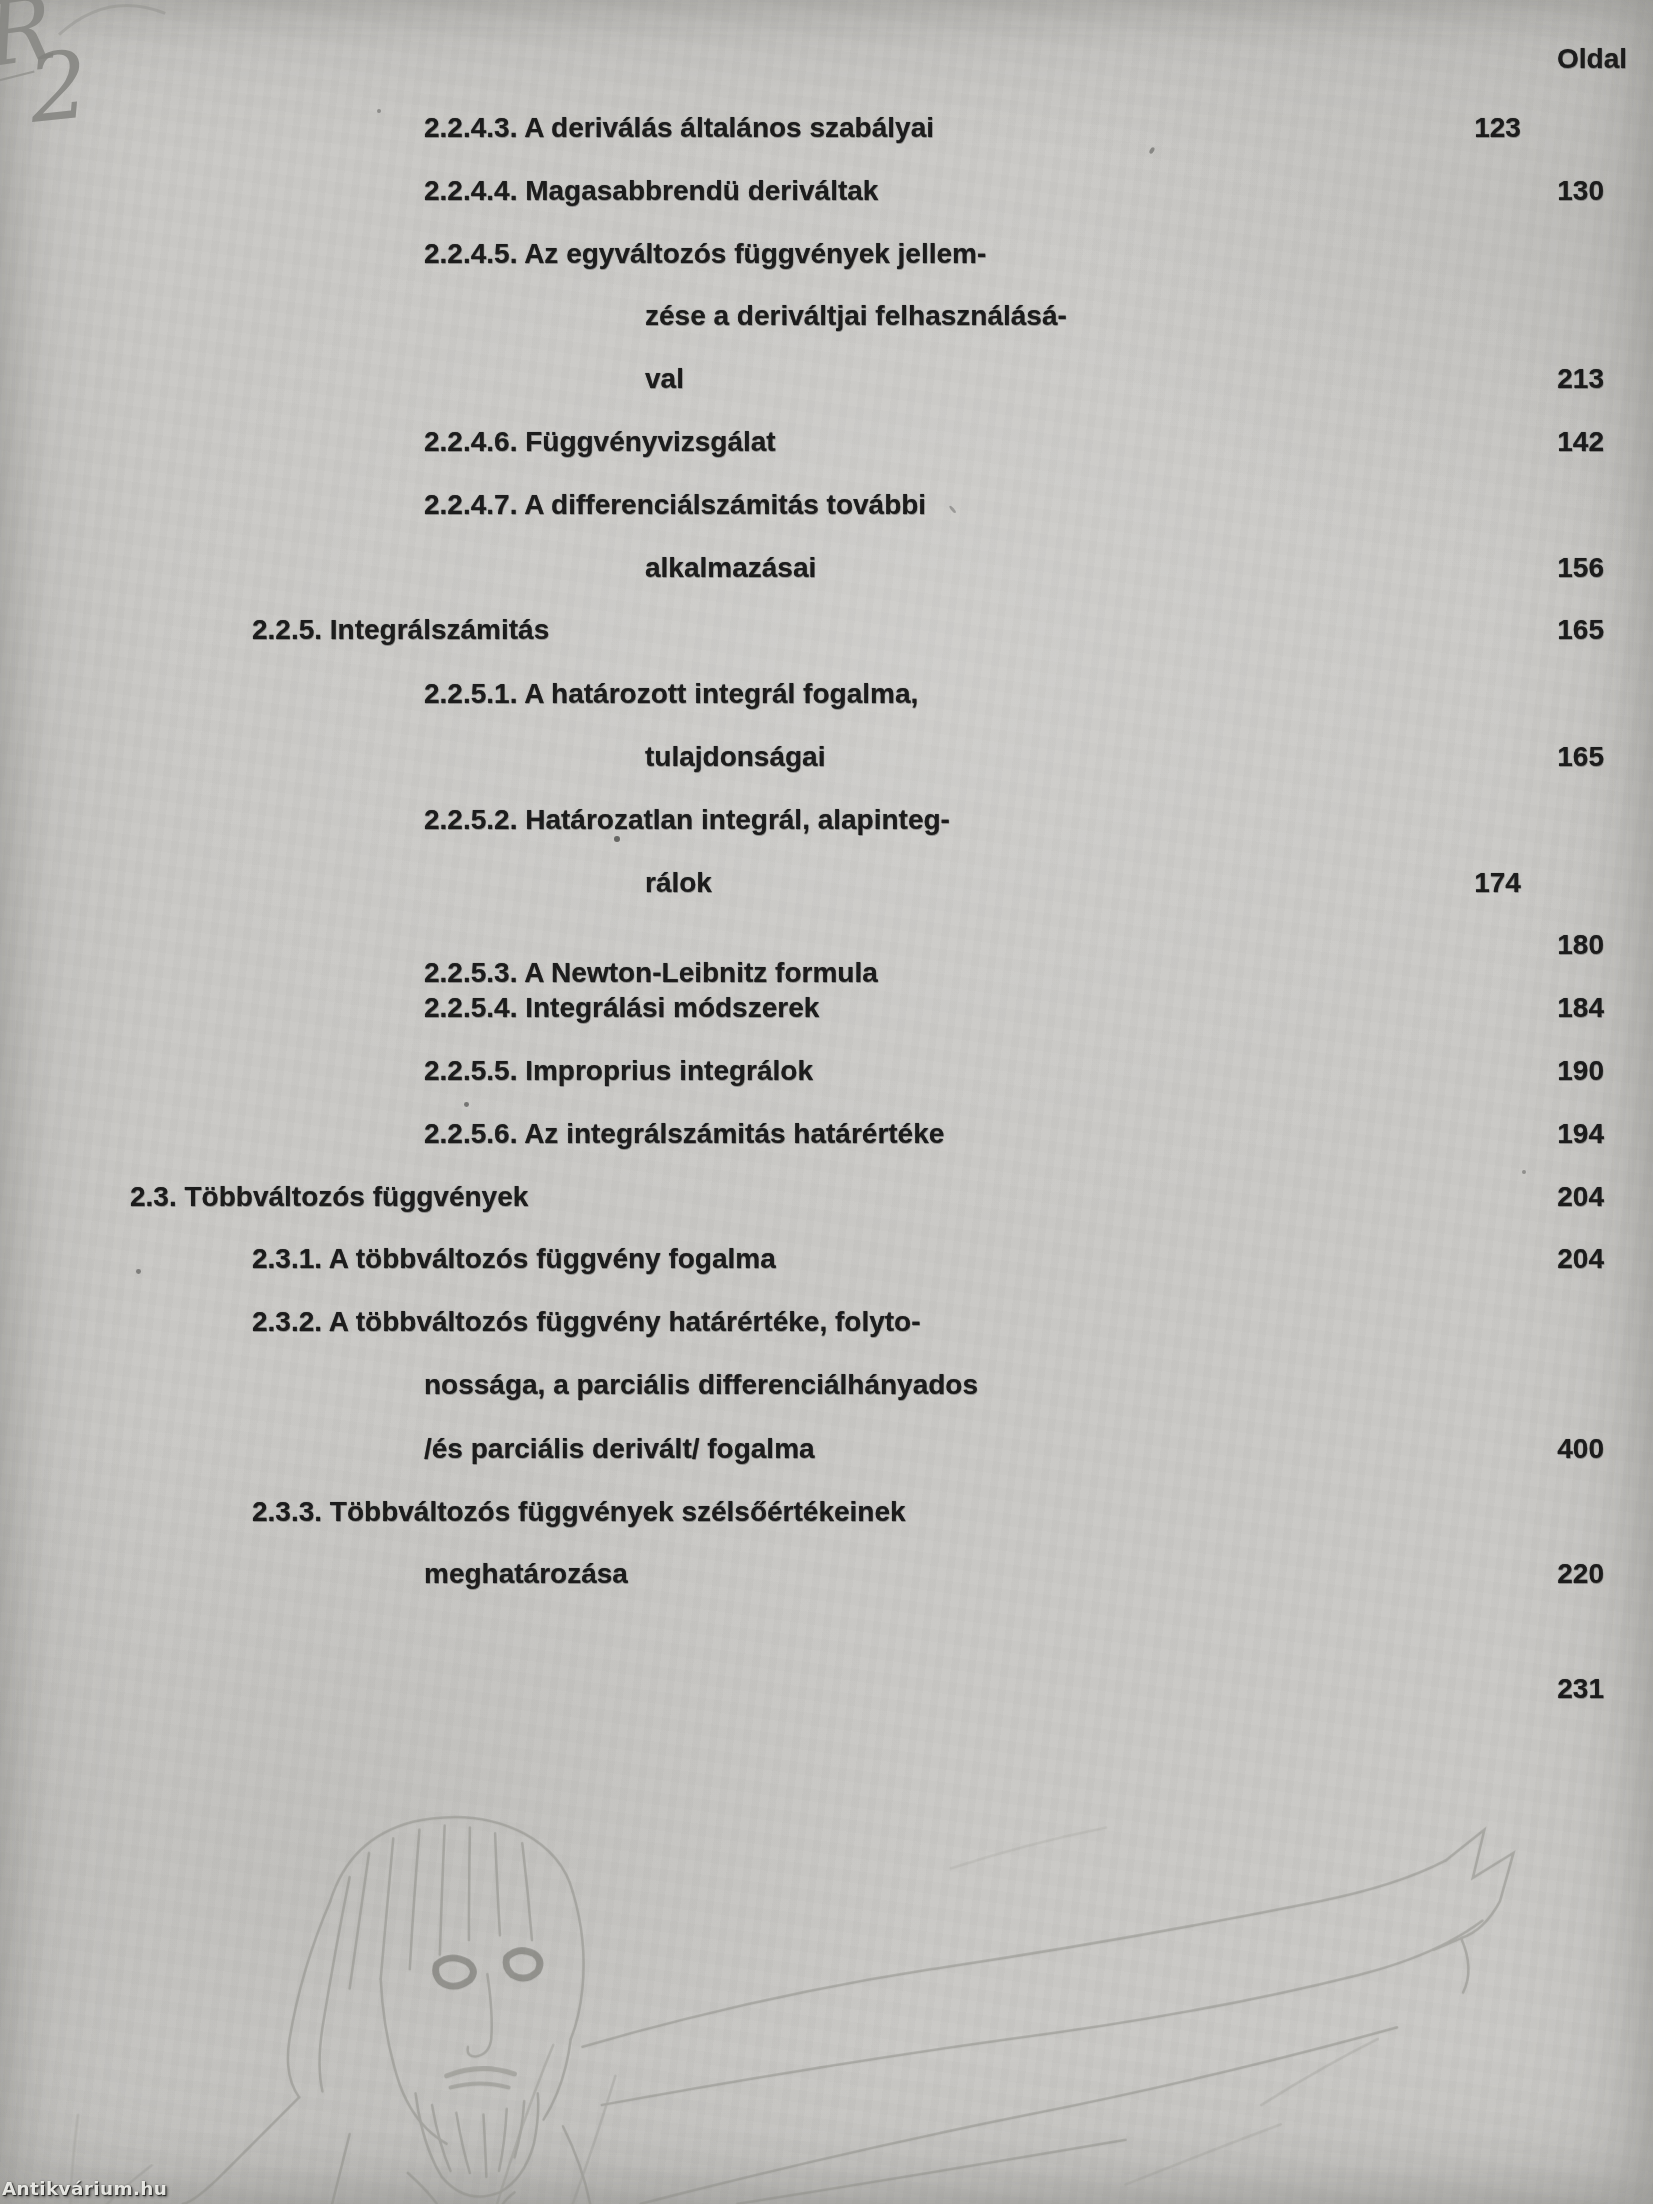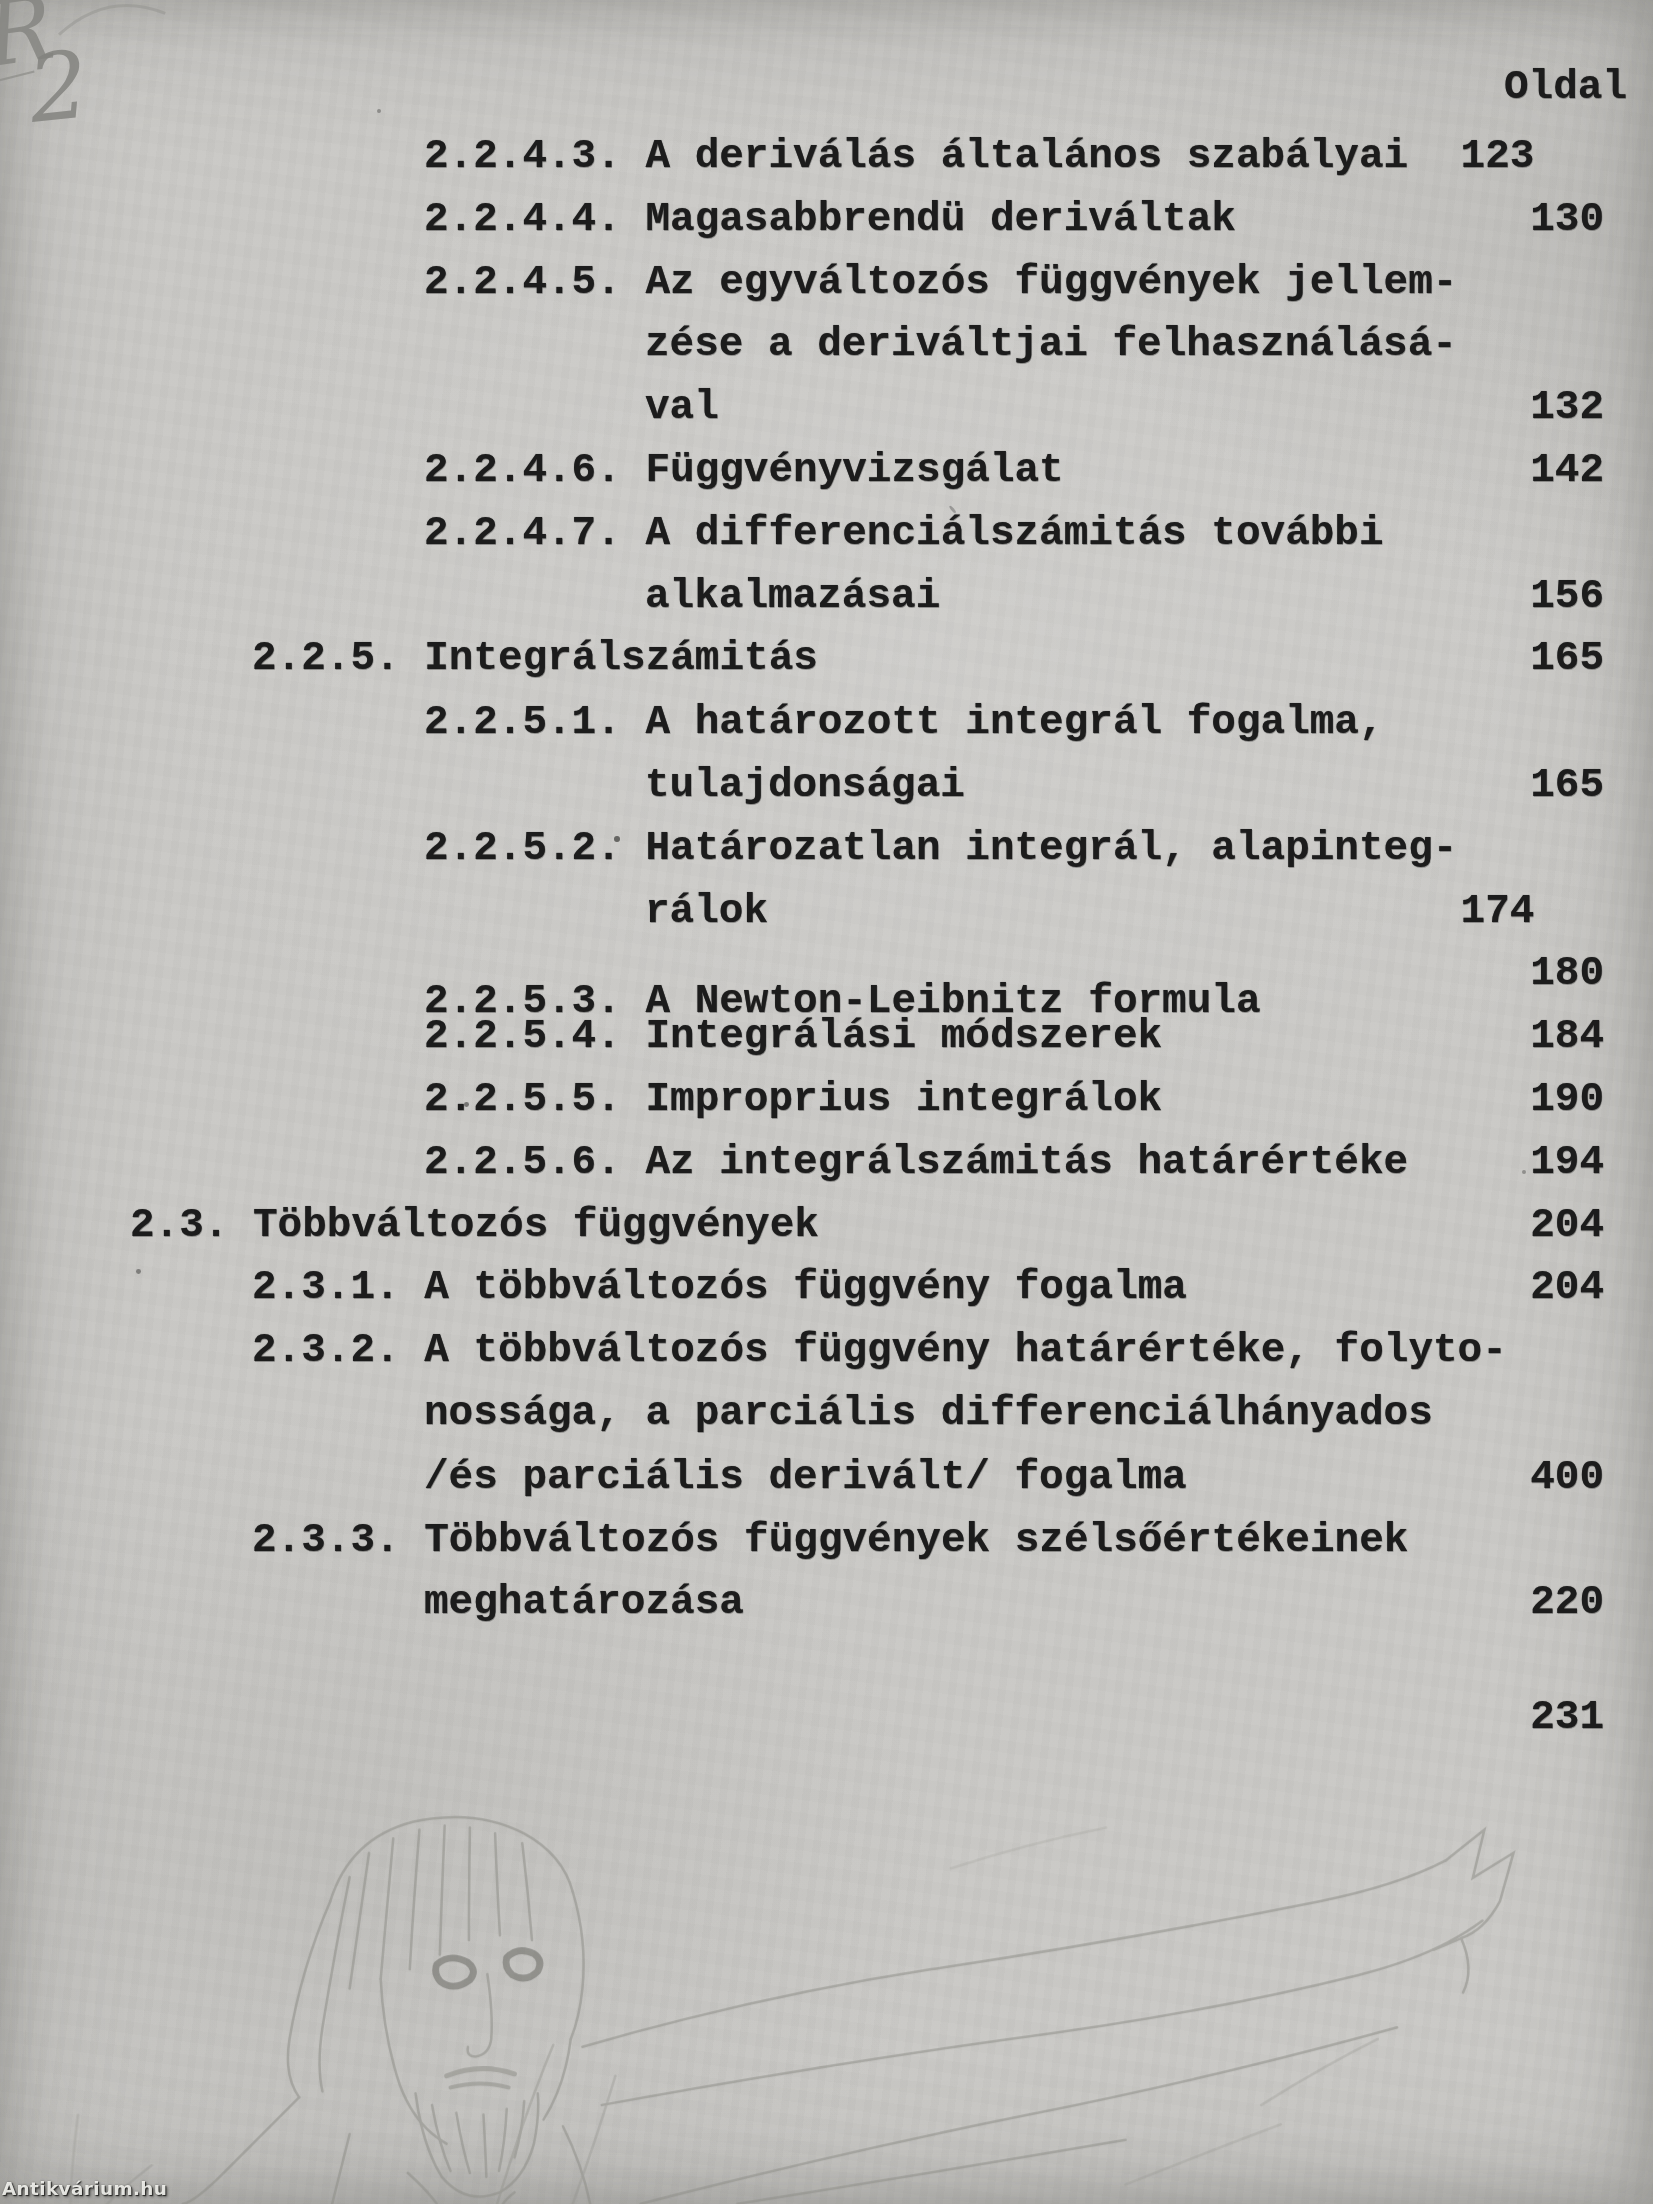--- a/index.html
+++ b/index.html
@@ -12,25 +12,24 @@
       radial-gradient(ellipse 679px 485px at 95% 10%, rgba(120,120,116,.12), rgba(120,120,116,0) 75%),
       repeating-linear-gradient(97deg, rgba(255,255,255,.018) 0 8.7px, rgba(90,90,88,.018) 8.7px 16.5px),
       repeating-linear-gradient(8deg, rgba(255,255,255,.012) 0 12.6px, rgba(100,100,96,.015) 12.6px 25px),
       #c9c8c5;
     box-shadow: inset 0 0 136px rgba(92,92,88,.28), inset -9.7px -13.6px 58px rgba(100,100,96,.22), inset 5.8px 3.9px 39px rgba(112,112,108,.16);
     font-family:"DejaVu Sans Mono","Liberation Mono",monospace;
     color:#1a1a1a;
   }
   .typed{
     position:absolute;
-    font-family:Liberation Mono, monospace;
-    font-size:41px;font-weight:700;line-height:47px;white-space:pre;
+    font-family:Liberation Sans, sans-serif;
+    font-size:28px;font-weight:700;line-height:47px;white-space:pre;
     color:#1c1c1c;
     text-shadow:0 0 1px rgba(25,25,25,.55), 0.5px 0.5px 0.5px rgba(25,25,25,.3);
-    margin-top:29px;
   }
   .row-page{right:50px;width:213px;text-align:right;}
   .oldal{right:27px;width:252px;text-align:right;top:35px;}
   .pencil{
     position:absolute;
     font-family:"DejaVu Serif","Liberation Serif",serif;
     font-style:italic;color:#83837f;
   }
   .speck{position:absolute;border-radius:50%;background:#3a3a38;}
   .sketch-svg{position:absolute;left:58px;top:1785px;}
@@ -50,21 +49,21 @@
   <span class="typed oldal">Oldal</span>
 
   <div id="toc">
       <span class="typed" style="left: 424px; top: 104px;">2.2.4.3. A deriválás általános szabályai</span>
       <span class="typed row-page" style="top: 104px; text-align: center;">123</span>
       <span class="typed" style="left: 424px; top: 167px;">2.2.4.4. Magasabbrendü deriváltak</span>
       <span class="typed row-page" style="top: 167px;">130</span>
       <span class="typed" style="left: 424px; top: 230px;">2.2.4.5. Az egyváltozós függvények jellem-</span>
       <span class="typed" style="left: 645px; top: 292px; text-align: right;">zése a deriváltjai felhasználásá-</span>
       <span class="typed" style="left: 645px; top: 355px;">val</span>
-      <span class="typed row-page" style="top: 355px;">132</span>
+      <span class="typed row-page" style="top: 355px;">213</span>
       <span class="typed" style="left: 424px; top: 418px;">2.2.4.6. Függvényvizsgálat</span>
       <span class="typed row-page" style="top: 418px;">142</span>
       <span class="typed" style="left: 424px; top: 481px;">2.2.4.7. A differenciálszámitás további</span>
       <span class="typed" style="left: 645px; top: 544px;">alkalmazásai</span>
       <span class="typed row-page" style="top: 544px;">156</span>
       <span class="typed" style="left: 252px; top: 606px;">2.2.5. Integrálszámitás</span>
       <span class="typed row-page" style="top: 606px;">165</span>
       <span class="typed" style="left: 424px; top: 670px;">2.2.5.1. A határozott integrál fogalma,</span>
       <span class="typed" style="left: 645px; top: 733px;">tulajdonságai</span>
       <span class="typed row-page" style="top: 733px;">165</span>

